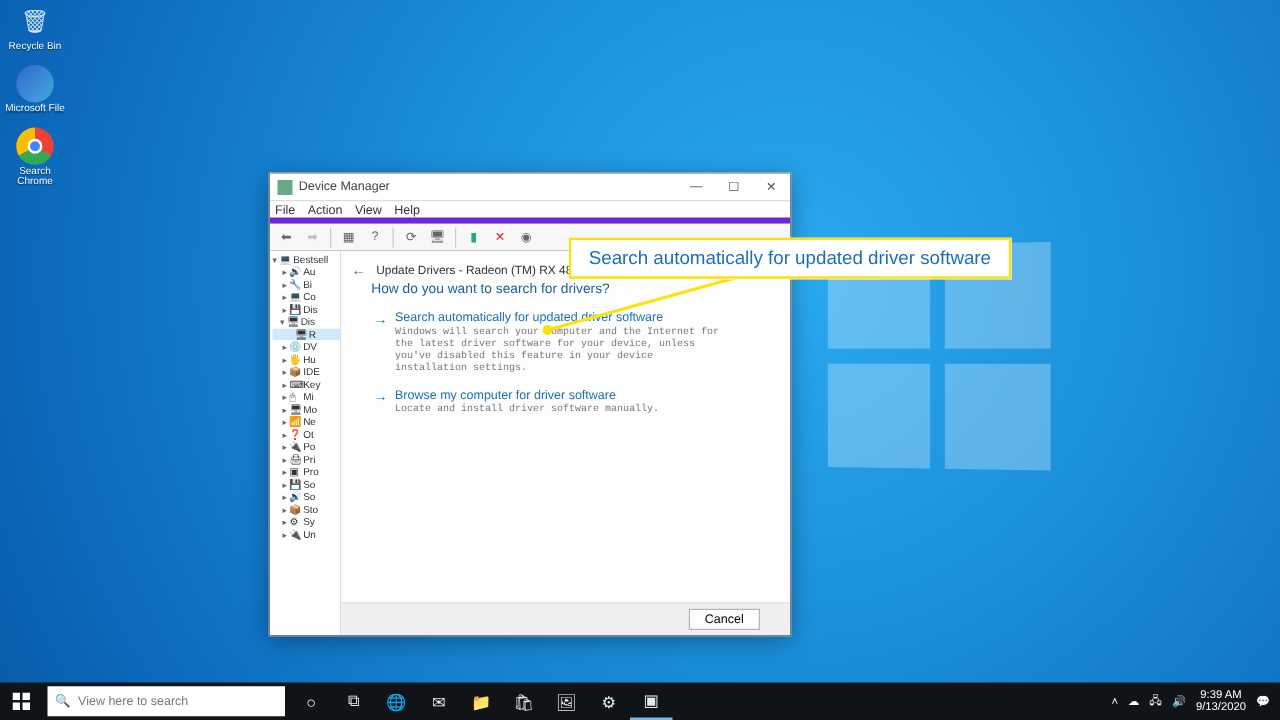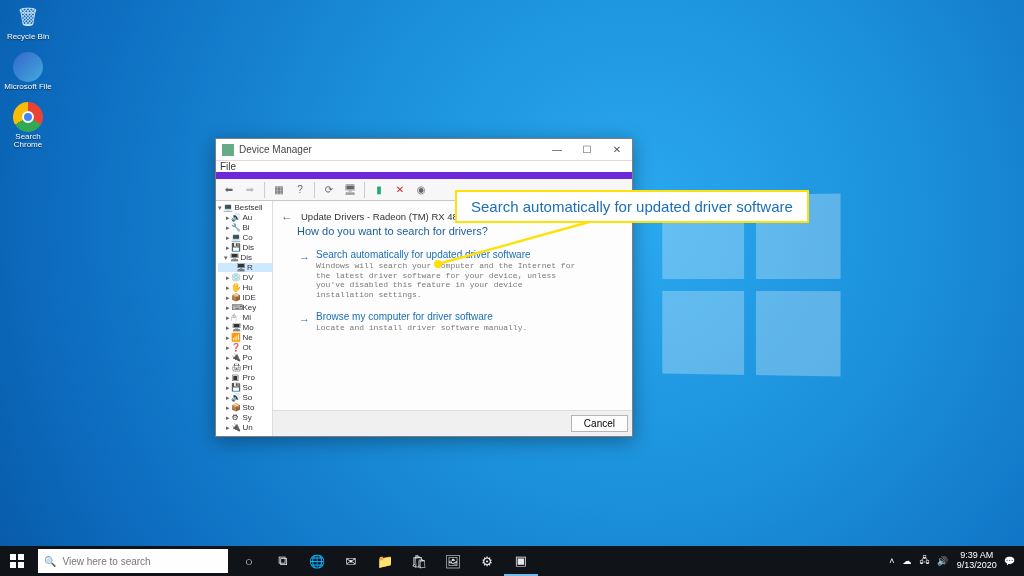--- a/index.html
+++ b/index.html
@@ -21,49 +21,49 @@
   .dicon .ibox { width: 30px; height: 30px; margin: 0 auto 1px; border-radius: 4px; display:flex;align-items:center;justify-content:center;font-size:18px;}
   .dicon .lbl { font-size: 8px; color: #fff; text-shadow: 0 1px 1px rgba(0,0,0,.6); line-height: 1.1; text-align: center; }
   
   .taskbar { position: absolute; bottom: 0; left: 0; right: 0; height: 30px; background: #101318; display: flex; align-items: center; color: #fff; }
   .tbtn { width: 34px; height: 30px; display: flex; align-items: center; justify-content: center; font-size: 13px; color:#e8e8e8;}
   .search { background: #fff; height: 24px; width: 190px; margin: 0 4px; display: flex; align-items: center; padding: 0 6px; color: #777; font-size: 10px; gap:6px;}
   .tray { margin-left: auto; display: flex; align-items: center; gap: 8px; padding-right: 8px; font-size: 9px; }
   .tray .clock { text-align: center; line-height: 1.1; }
   
   .devmgr {
-    position: absolute; left: 215px; top: 138px; width: 418px; height: 299px;
+    position: absolute; left: 215px; top: 138px; width: 418px; height: 371px;
     background: #fff; border: 1px solid #7e7e7e; box-shadow: 0 4px 18px rgba(0,0,0,.35);
     display: flex; flex-direction: column;
   }
   .titlebar { height: 22px; background: #fff; display: flex; align-items: center; padding-left: 6px; border-bottom: 1px solid #dcdcdc; }
   .titlebar .ticon { width: 12px; height: 12px; background: #6a8; margin-right: 5px; }
   .titlebar .ttl { font-size: 10px; color: #444; }
   .winctrls { margin-left: auto; display: flex; }
   .winctrls div { width: 30px; height: 22px; display:flex;align-items:center;justify-content:center;font-size:10px;color:#555;}
-  .menubar { height: 18px; display: flex; align-items: flex-start; padding-left: 4px; gap: 10px; font-size: 10px; color: #333; border-bottom:7px solid #6d28d9;flex-direction:column;}
+  .menubar { height: 18px; display: flex; align-items: flex-end; padding-left: 4px; gap: 10px; font-size: 10px; color: #333; border-bottom:5px solid #6d28d9;}
   .toolbar { height: 22px; display: flex; align-items: center; padding-left: 4px; gap: 3px; border-bottom: 1px solid #c8c8c8; background:#f7f7f7;}
   .tb { width: 18px; height: 18px; display:flex;align-items:center;justify-content:center;font-size:10px;color:#666;border:1px solid transparent;}
   .sep{width:1px;height:16px;background:#ccc;margin:0 2px;}
   .content { flex: 1; display: flex; overflow: hidden; }
   .tree { width: 57px; background: #fff; border-right: 1px solid #ddd; padding: 2px 0 2px 2px; font-size: 8px; color: #333; overflow:hidden;}
   .tree .root { display:flex;align-items:center;gap:2px;white-space:nowrap;}
   .tree .item { display:flex;align-items:center;gap:2px;white-space:nowrap;padding-left:8px;margin-top:1px;}
   .tree .item.exp{padding-left:6px}
   .tri{font-size:7px;color:#666;}
   .nic{width:9px;height:9px;display:inline-block;}
   .dialog { flex: 1; background: #fdfdfd; position: relative; padding: 8px 10px 28px 8px; }
   .dlg-head { display: flex; align-items: center; gap: 8px; font-size: 9.5px; color: #333; }
   .back { color: #666; font-size: 12px; cursor:pointer;}
   .dlg-q { font-size: 11px; color: #1b5d9c; margin: 2px 0 12px 16px; }
   .opt { margin: 6px 8px 12px 18px; cursor: pointer; display:flex; gap:6px;}
   .opt .arrow{color:#1b6fb9;font-size:11px;margin-top:1px;}
   .opt .otitle { font-size: 10px; color: #1b6fb9; }
   .opt .odesc { font-size: 8px; color: #7a7a7a; max-width: 260px; line-height: 1.2; margin-top:1px;font-family:Liberation Mono, monospace;}
-  .btnrow { position: absolute; bottom: 0; right: 0; height: 26px; left:0; background: #f0f0f0; border-top: 1px solid #ddd; display:flex;align-items:center;justify-content:flex-end;padding-right:4px;}
+  .btnrow { position: absolute; bottom: 0; right: 0; height: 26px; left:0; background: #f0f0f0; border-top: 1px solid #ddd; display:flex;align-items:center;justify-content:flex-end;padding-right:24px;}
   .btn { font-size: 10px; padding: 2px 12px; background: #fdfdfd; border: 1px solid #b5b5b5; }
   
   .callout {
     position: absolute; left: 455px; top: 190px; padding: 6px 14px;
     background: #fff; border: 2px solid #ffe10a; font-size: 15px; color: #1b6fb9;
     z-index: 50;
   }
   .callout-line {
     position: absolute; left: 438px; top: 214px; width: 220px; height: 60px; z-index: 49; pointer-events:none;
   }

